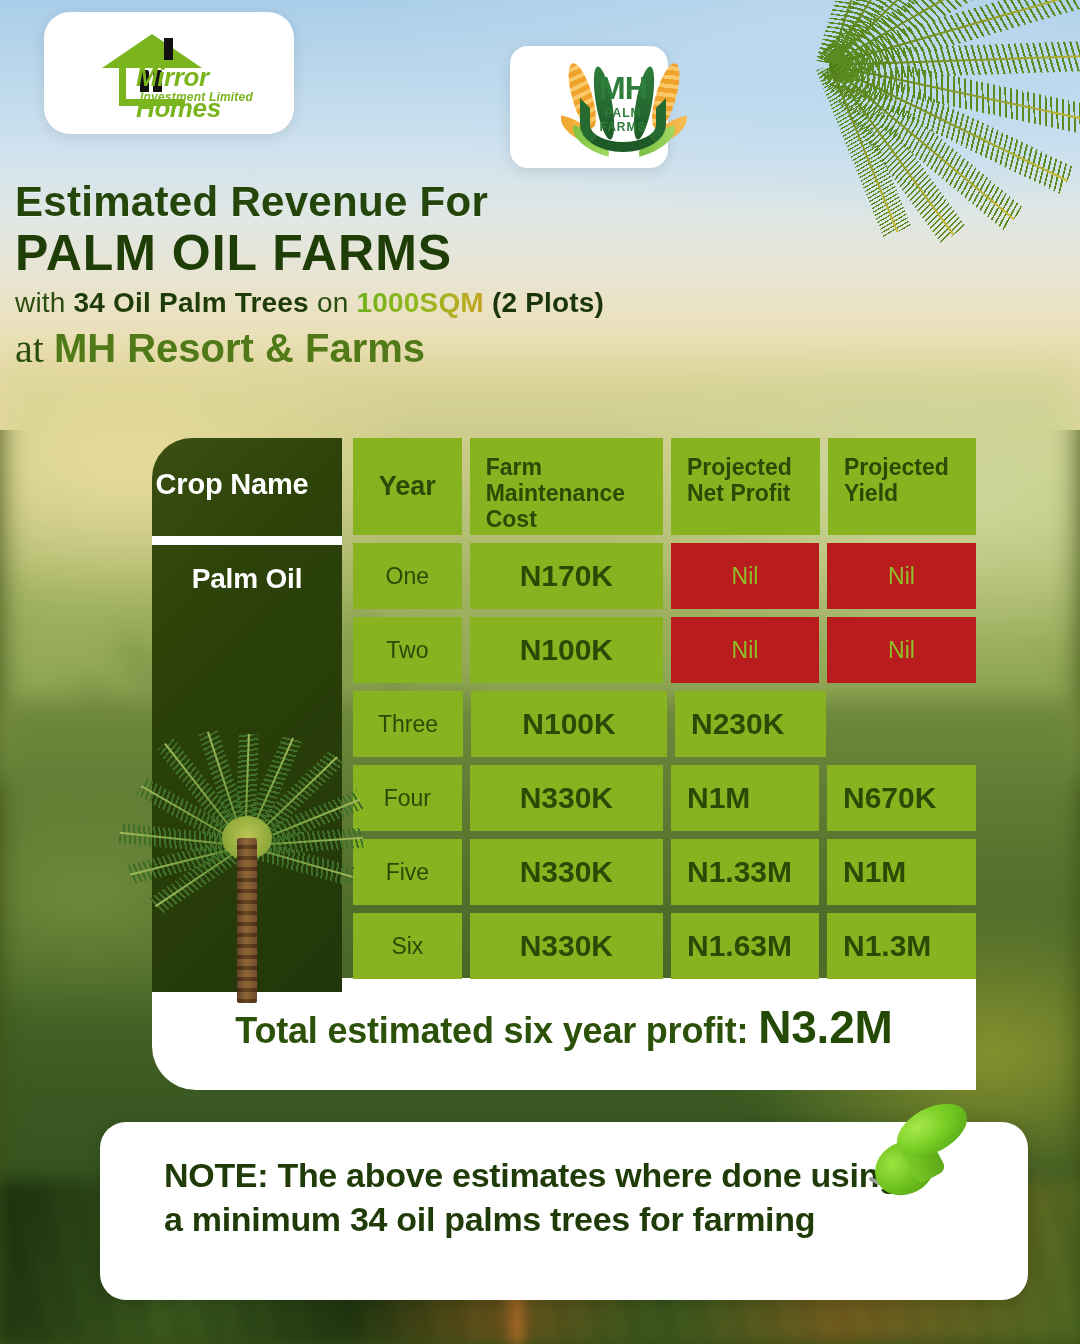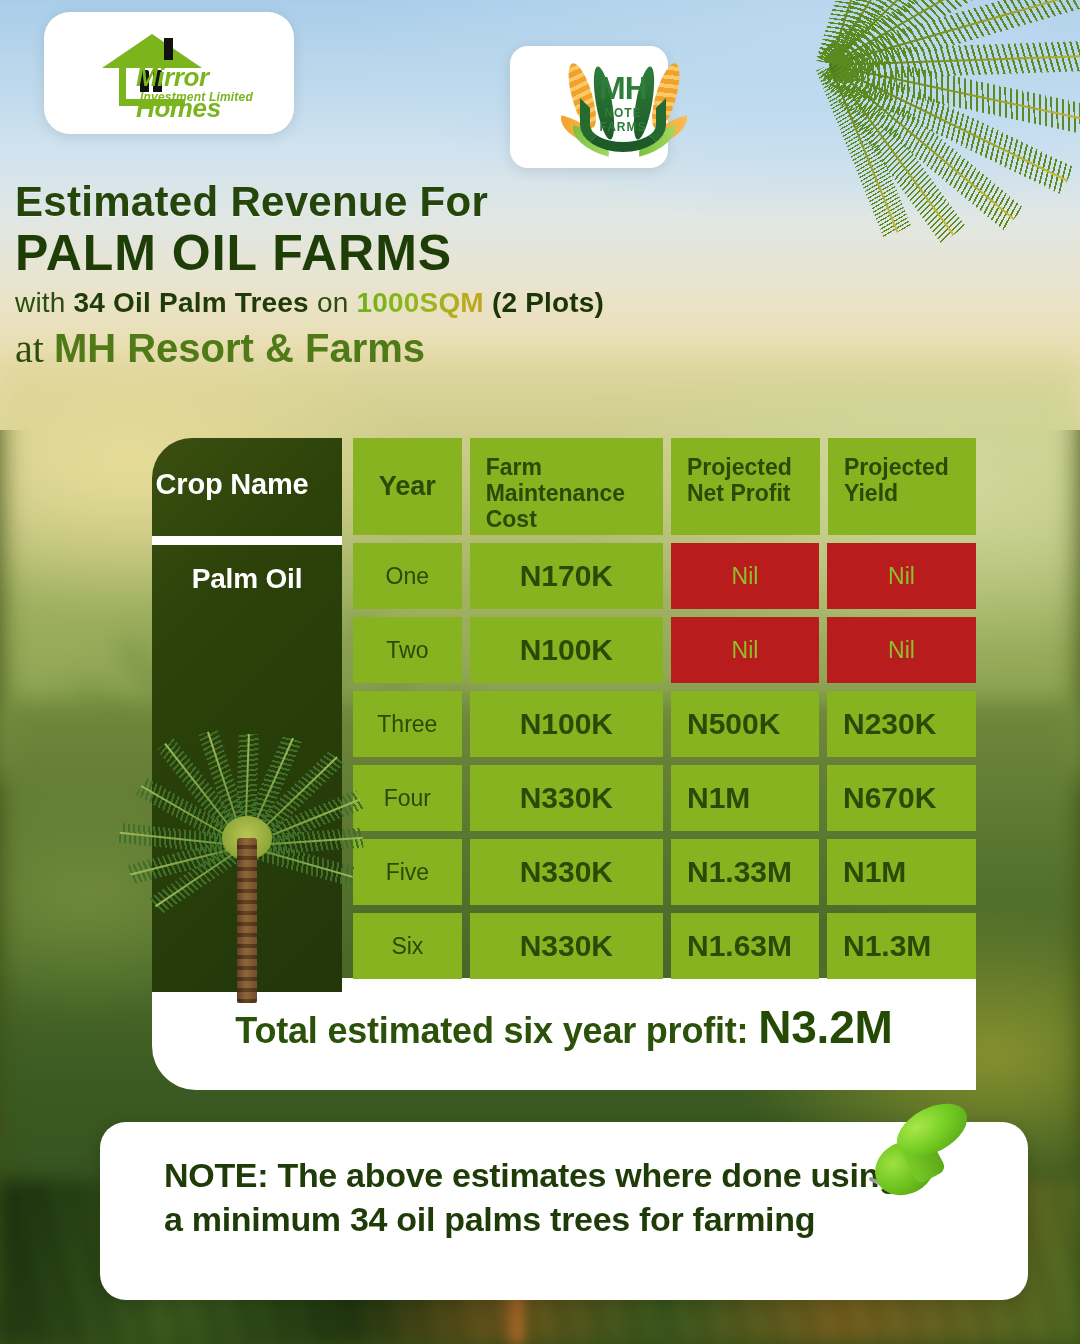--- a/index.html
+++ b/index.html
@@ -318,21 +318,21 @@
     <div class="sf-leaf ll"></div>
       <div class="sf-leaf lg"></div>
     <div class="sf-leaf rl"></div>
       <div class="sf-leaf rg"></div>
     <div class="sf-wheat l1"></div>
       <div class="sf-wheat r1"></div>
     <div class="sf-blade l2"></div>
       <div class="sf-blade r2"></div>
     <div class="sf-arc"></div>
     <div class="sf-mh">MH</div>
-    <div class="sf-t1">NOTE</div>
+    <div class="sf-t1">PALM</div>
     <div class="sf-t2">FARMS</div>
   </div>
 </div>
 
 <div class="headline">
   <div class="h-line1">Estimated Revenue For</div>
   <div class="h-line2">PALM OIL FARMS</div>
   <div class="h-line3">
     <span class="lt">with </span><span>34 Oil Palm Trees</span><span class="lt"> on </span><span class="h-sqm">1000SQM</span>&nbsp;<span class="h-plots">(2 Plots)</span>
   </div>
@@ -384,21 +384,20 @@
     <div class="row row-data">
       <div class="cell c-year">Two</div>
       <div class="cell c-maint">N100K</div>
       <div class="cell c-yield nil">Nil</div>
       <div class="cell c-profit nil">Nil</div>
     </div>
 
     <div class="row row-data">
       <div class="cell c-year">Three</div>
       <div class="cell c-maint">N100K</div>
-      <div class="cell c-yield">N500K</div>
       <div class="cell c-profit">N230K</div>
     </div>
 
     <div class="row row-data">
       <div class="cell c-year">Four</div>
       <div class="cell c-maint">N330K</div>
       <div class="cell c-yield">N1M</div>
       <div class="cell c-profit">N670K</div>
     </div>
 

